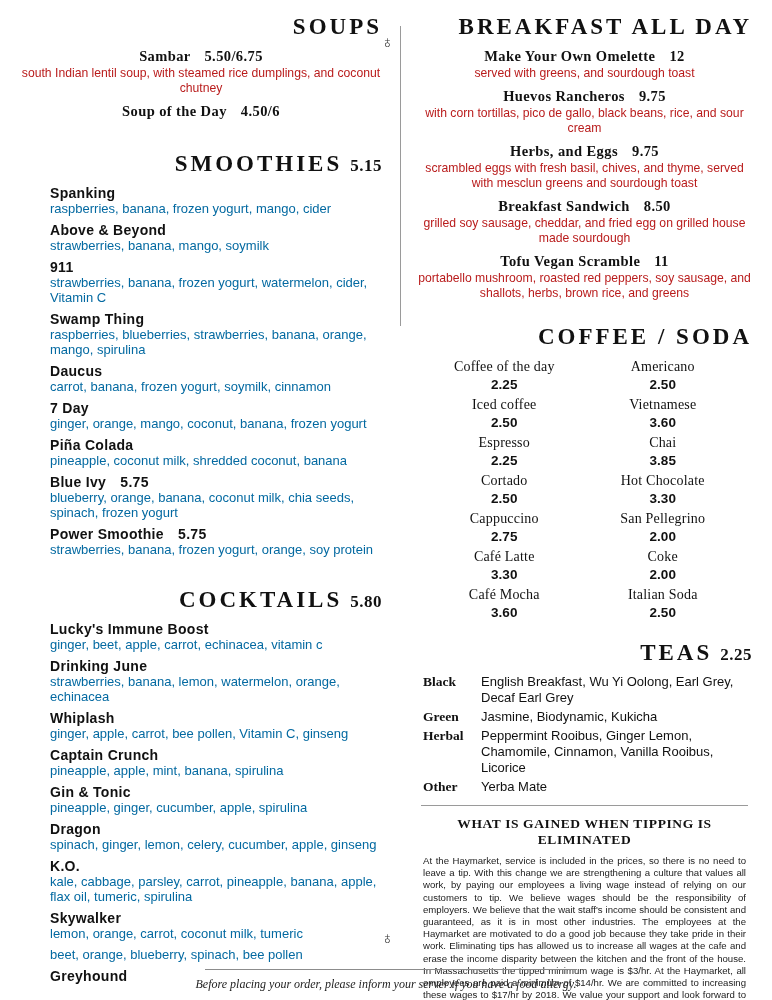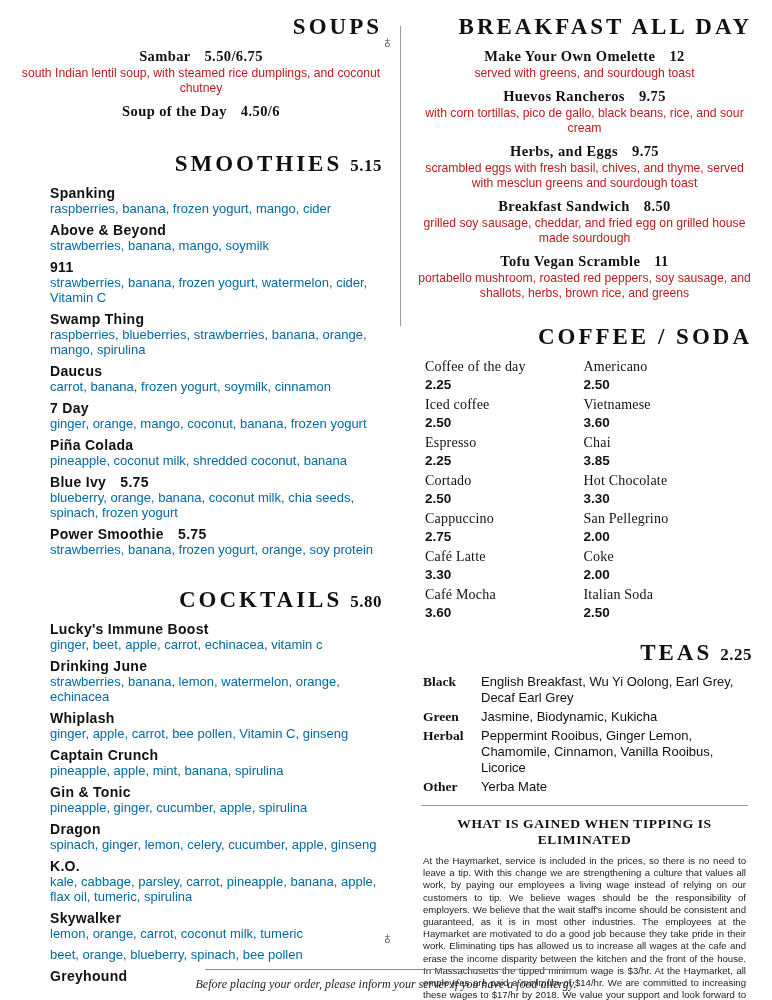--- a/index.html
+++ b/index.html
@@ -112,20 +112,21 @@
 
   
   .drinkcols {
     display: flex;
     padding-left: 8px;
     padding-right: 10px;
   }
   .drinkcol { width: 50%; }
   .drink {
     margin-bottom: 1px;
+    text-align: center;
   }
   .drink .dname {
     font-family: "Liberation Serif", serif;
     font-size: 14px;
     letter-spacing: 0.2px;
     line-height: 18px;
   }
   .drink .dprice {
     font-family: "Liberation Sans", sans-serif;
     font-weight: bold;

